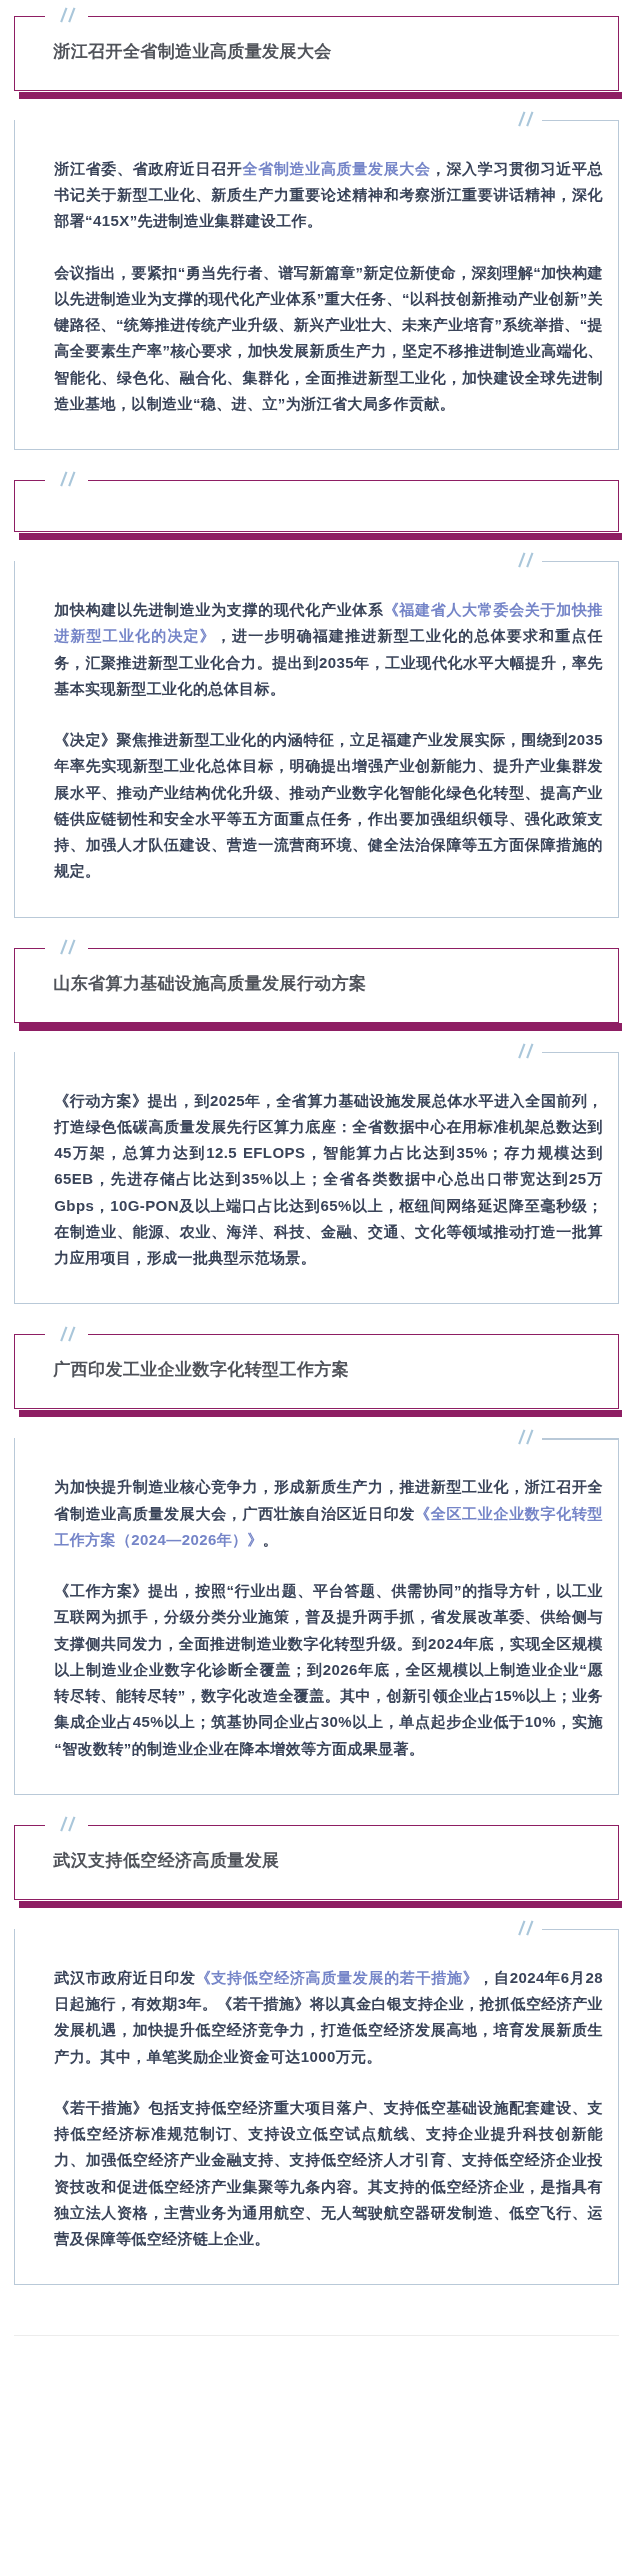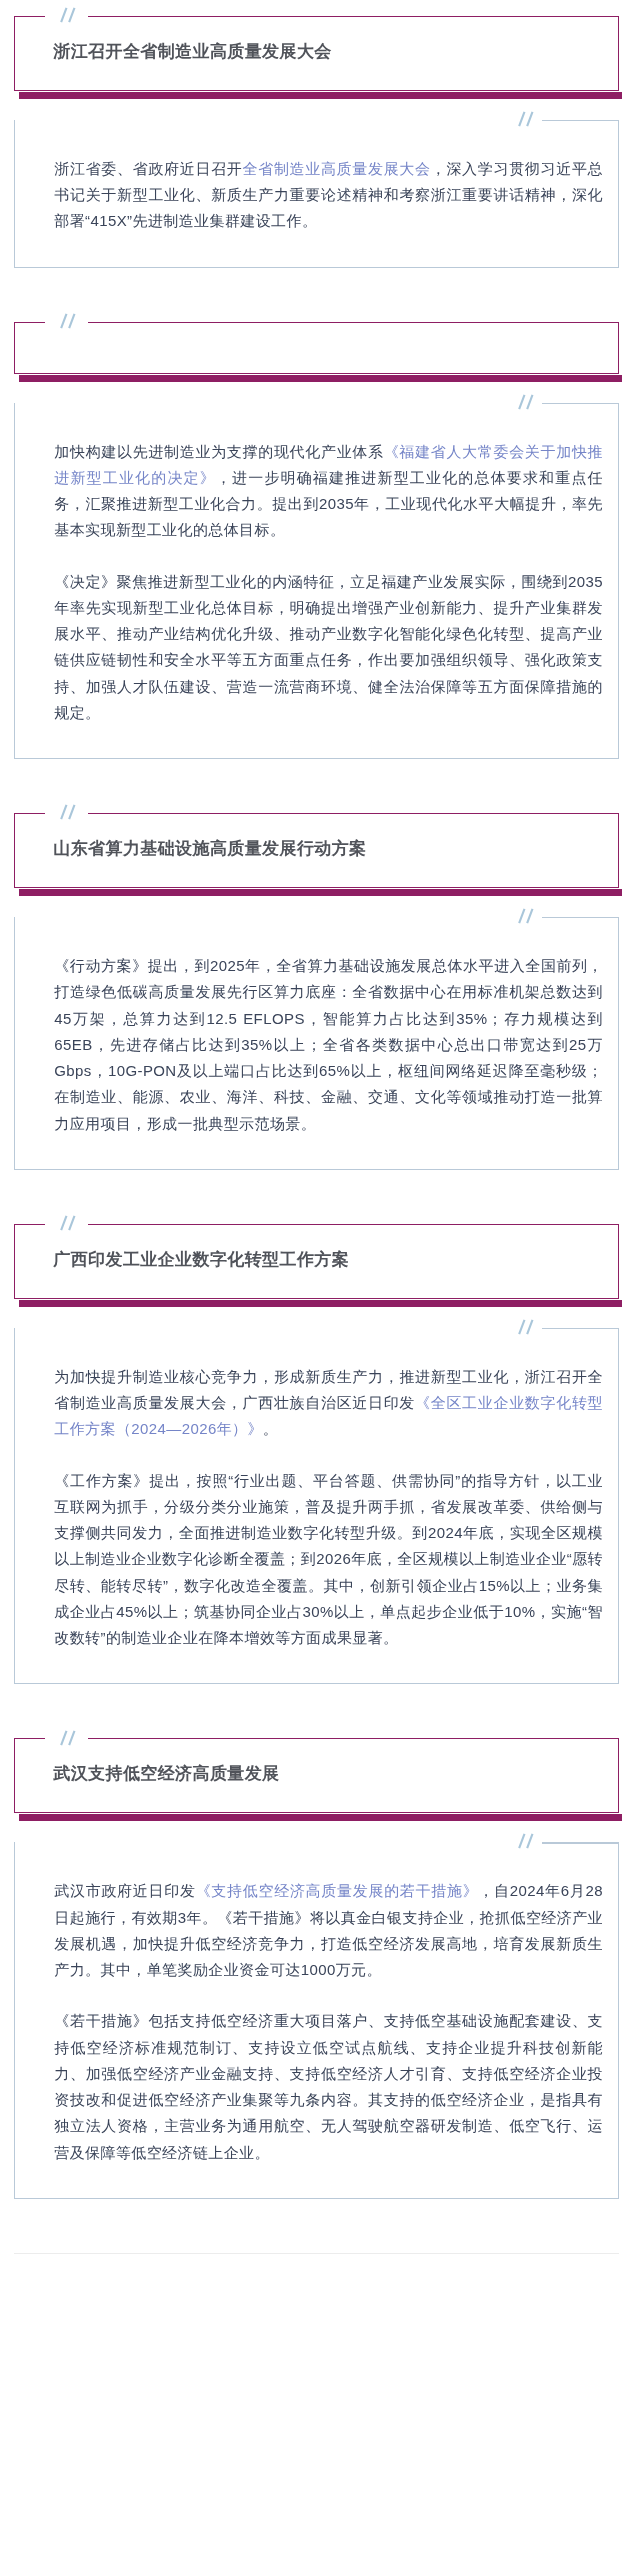--- a/index.html
+++ b/index.html
@@ -12,21 +12,21 @@
     --muted:#b5b5b5;
   }
   *{box-sizing:border-box;margin:0;padding:0;}
   html,body{background:#ffffff;}
   body{
     width:637px;
     font-family:"Liberation Sans","DejaVu Sans",sans-serif;
     color:var(--bodytext);
   }
   .page{padding:16px 18px 0 14.3px;}
-  .news-section{margin-bottom:54px;}
+  .news-section{margin-bottom:30px;}
   
   .headline-card{
     position:relative;
     background:#fff;
     border:1.8px solid var(--accent);
     padding:24px 36px 26px 38px;
     margin-bottom:7.2px;
   }
   .headline-card::after{
     content:"";
@@ -53,20 +53,21 @@
   .slash-badge svg{display:inline-block;}
   .slash-left{top:-9.8px;left:30px;}
   
   .body-card{
     position:relative;
     background:#fff;
     border:1.3px solid var(--cardline);
     border-top:none;
     padding:36px 15px 32px 39px;
     margin-top:29px;
+    font-weight:bold;
   }
   .body-card::before{   
     content:"";
     position:absolute;
     top:0;right:-0.9px;
     width:77px;height:1.3px;
     background:var(--cardline);
   }
   .slash-right{top:-9px;right:72px;background:transparent;}
   .para{
@@ -103,20 +104,21 @@
       <h2 class="headline">浙江召开全省制造业高质量发展大会</h2>
     </div>
     <div class="body-card">
       <span class="slash-badge slash-right">
         <svg width="25" height="16" viewBox="0 0 28 18">
           <path d="M8 17 L14 1" stroke="#a9c6da" stroke-width="2.4" fill="none"></path>
           <path d="M17 17 L23 1" stroke="#a9c6da" stroke-width="2.4" fill="none"></path>
         </svg>
       </span>
     <p class="para"><span>浙江省委、省政府近日召开</span><a class="doc-link">全省制造业高质量发展大会</a><span>，深入学习贯彻习近平总书记关于新型工业化、新质生产力重要论述精神和考察浙江重要讲话精神，深化部署“415X”先进制造业集群建设工作。</span></p>
+          <p class="para"><span>会议指出，要紧扣“勇当先行者、谱写新篇章”新定位新使命，深刻理解“加快构建以先进制造业为支撑的现代化产业体系”重大任务、“以科技创新推动产业创新”关键路径、“统筹推进传统产业升级、新兴产业壮大、未来产业培育”系统举措、“提高全要素生产率”核心要求，加快发展新质生产力，坚定不移推进制造业高端化、智能化、绿色化、融合化、集群化，全面推进新型工业化，加快建设全球先进制造业基地，以制造业“稳、进、立”为浙江省大局多作贡献。</span></p>
         </div>
   </section>
 
   <section class="news-section">
     <div class="headline-card">
       <span class="slash-badge slash-left">
         <svg width="25" height="16" viewBox="0 0 28 18">
           <path d="M8 17 L14 1" stroke="#a9c6da" stroke-width="2.4" fill="none"></path>
           <path d="M17 17 L23 1" stroke="#a9c6da" stroke-width="2.4" fill="none"></path>
         </svg>

